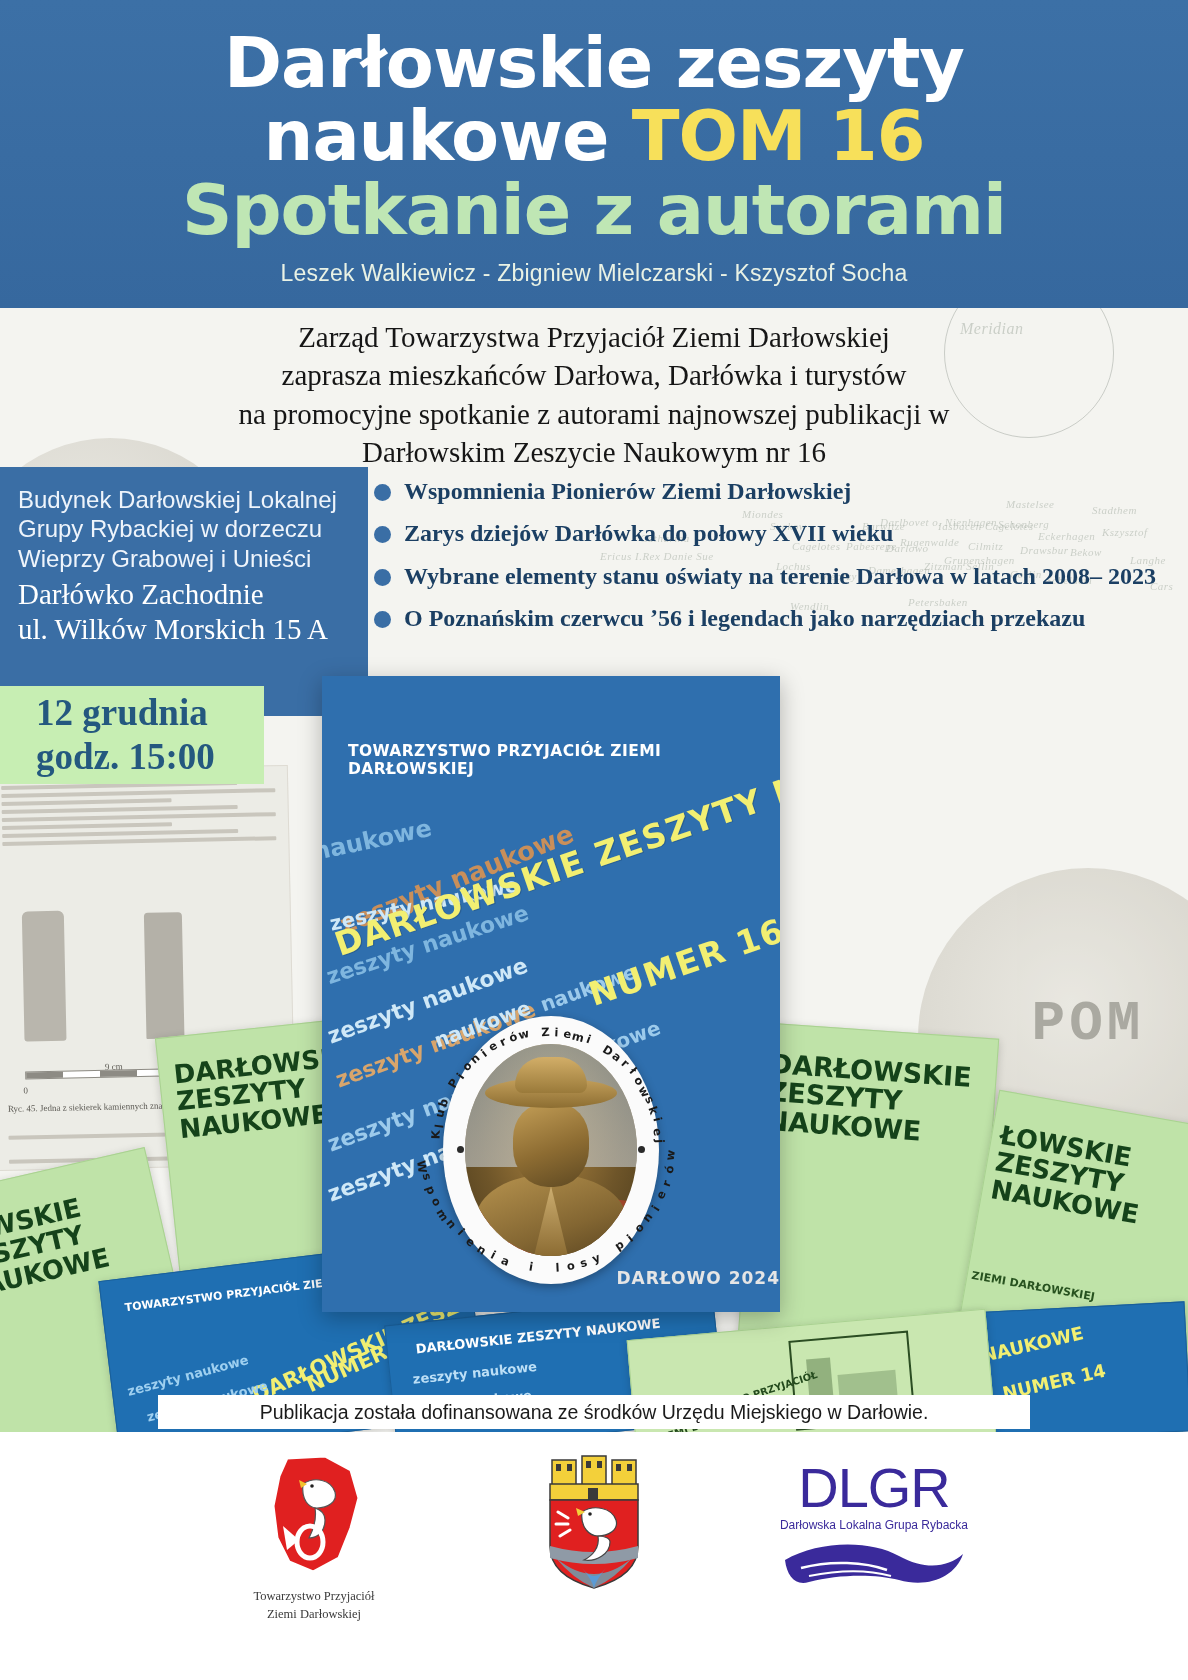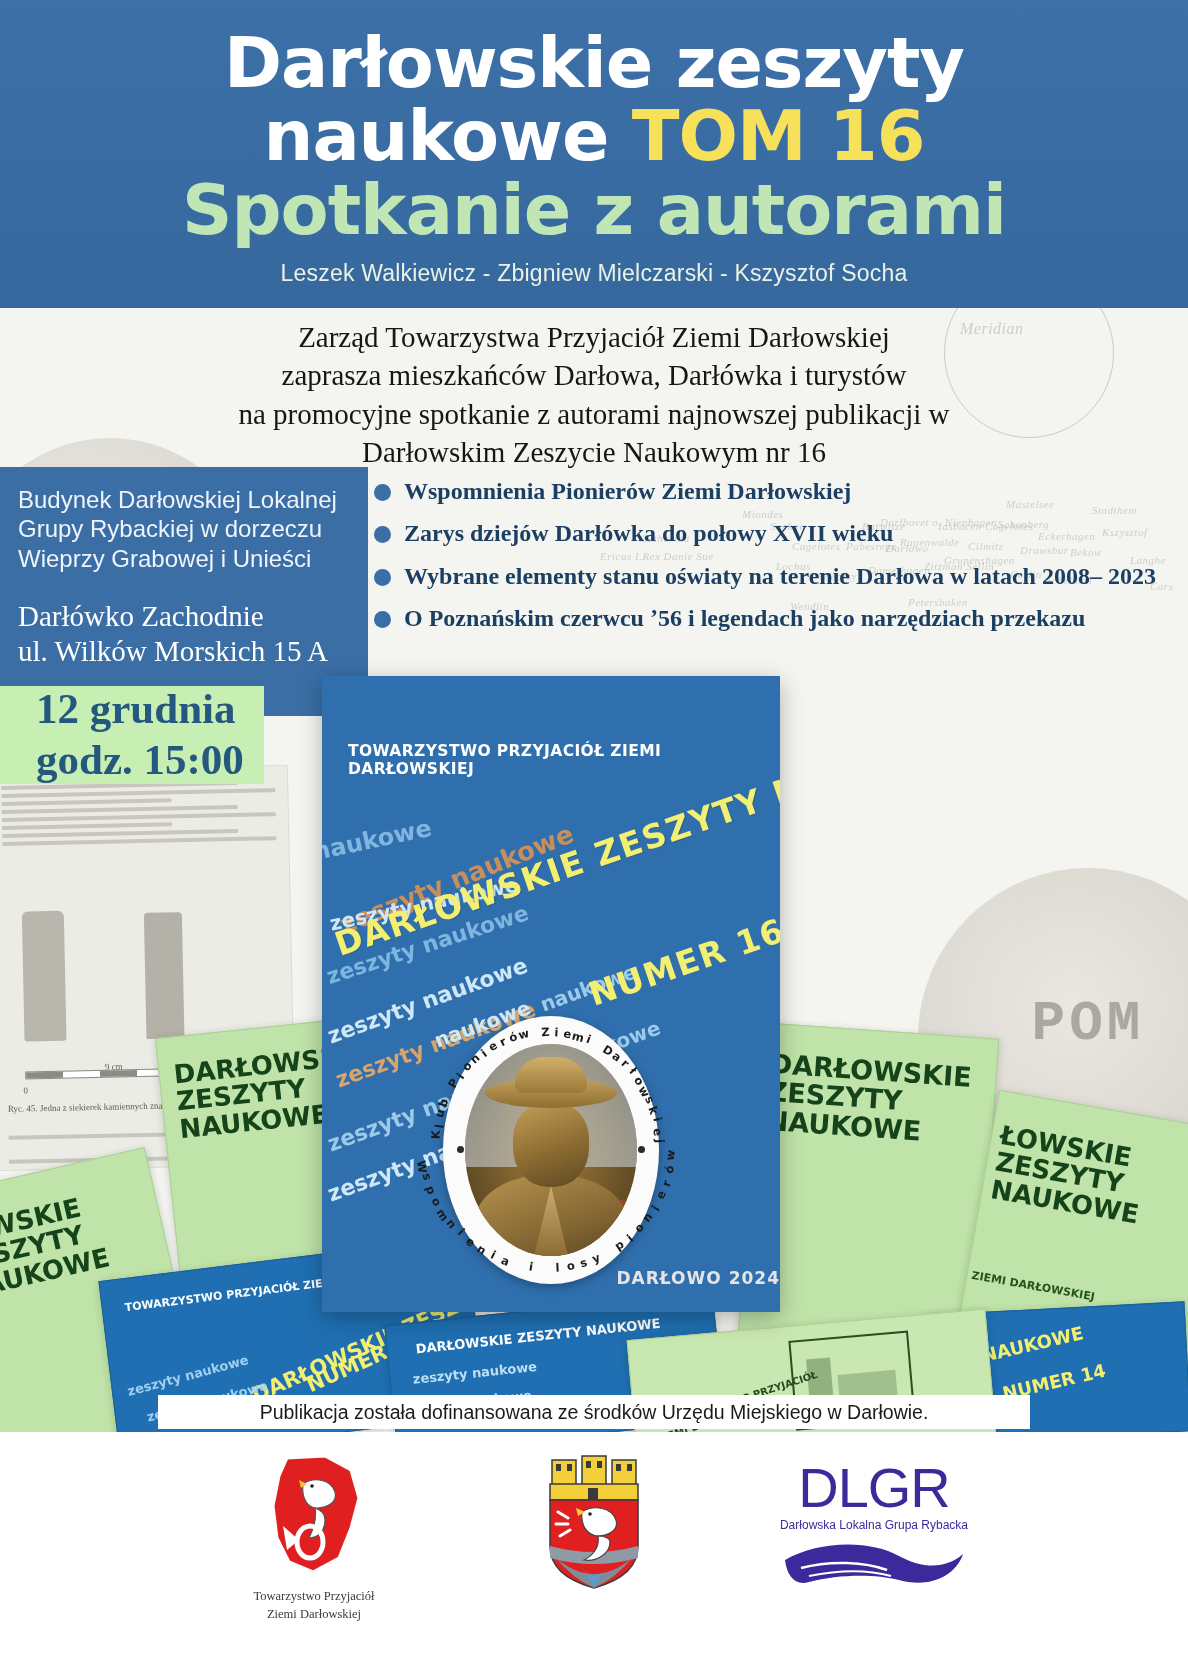--- a/index.html
+++ b/index.html
@@ -143,34 +143,34 @@
   
   #address-box {
     position:absolute; left:0; top:467px; width:368px; height:249px;
     background:#3a6ea5; color:#fff; padding:18px 16px 10px 18px;
   }
   #address-box .a-line {
     font-size:24px; line-height:1.22; color:#eef4fb;
     font-family:"Liberation Sans", sans-serif;
   }
   #address-box .a-place {
-    margin-top:26px; font-size:29px; line-height:1.2; color:#ffffff;
+    margin-top:4px; font-size:29px; line-height:1.2; color:#ffffff;
     font-family:"Liberation Serif", serif;
   }
 
   
   #date-box {
     position:absolute; left:0; top:686px; width:264px; height:98px;
     background:#c7eeb3;
     display:flex; flex-direction:column; justify-content:center;
     padding-left:36px;
   }
   #date-box div {
     font-family:"Liberation Serif", serif;
-    font-weight:bold; font-size:43px; color:#24587f; line-height:1.18;
+    font-weight:bold; font-size:37px; color:#24587f; line-height:1.18;
   }
 
   
   #intro {
     position:absolute; left:0; top:318px; width:1188px;
     text-align:center;
     font-family:"Liberation Serif", serif;
     font-size:29px; line-height:1.32; color:#161616;
   }
 

